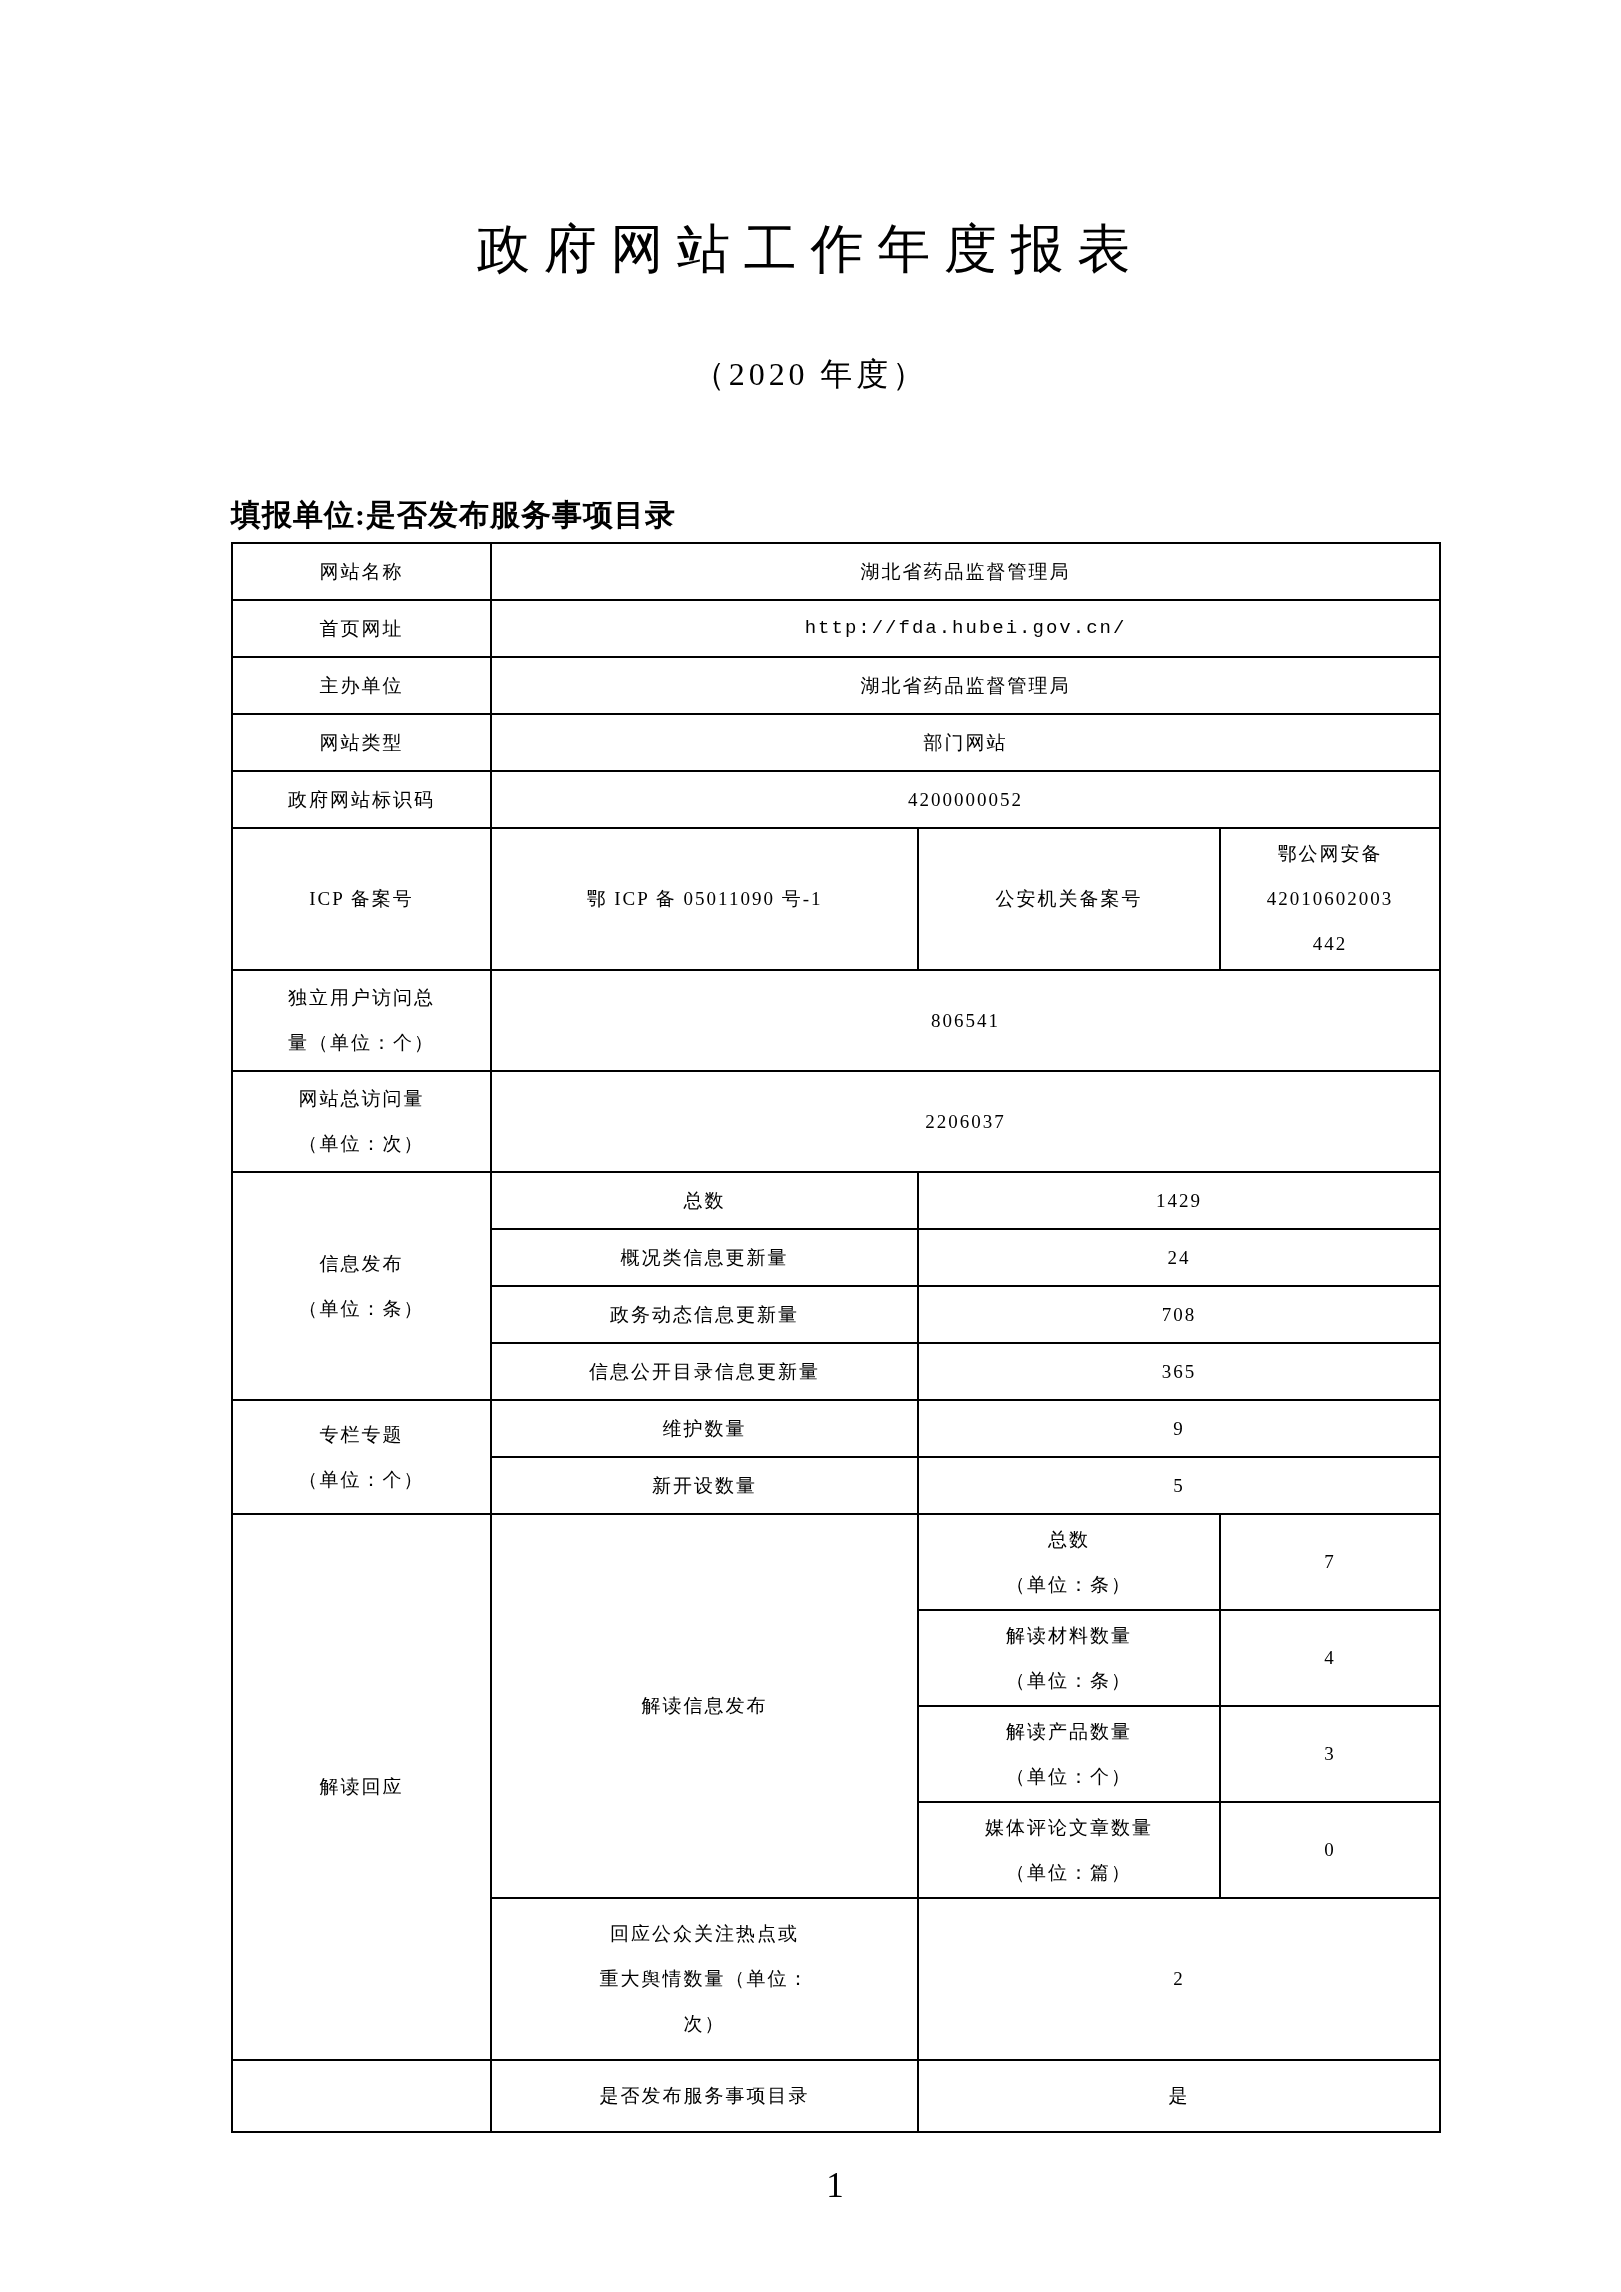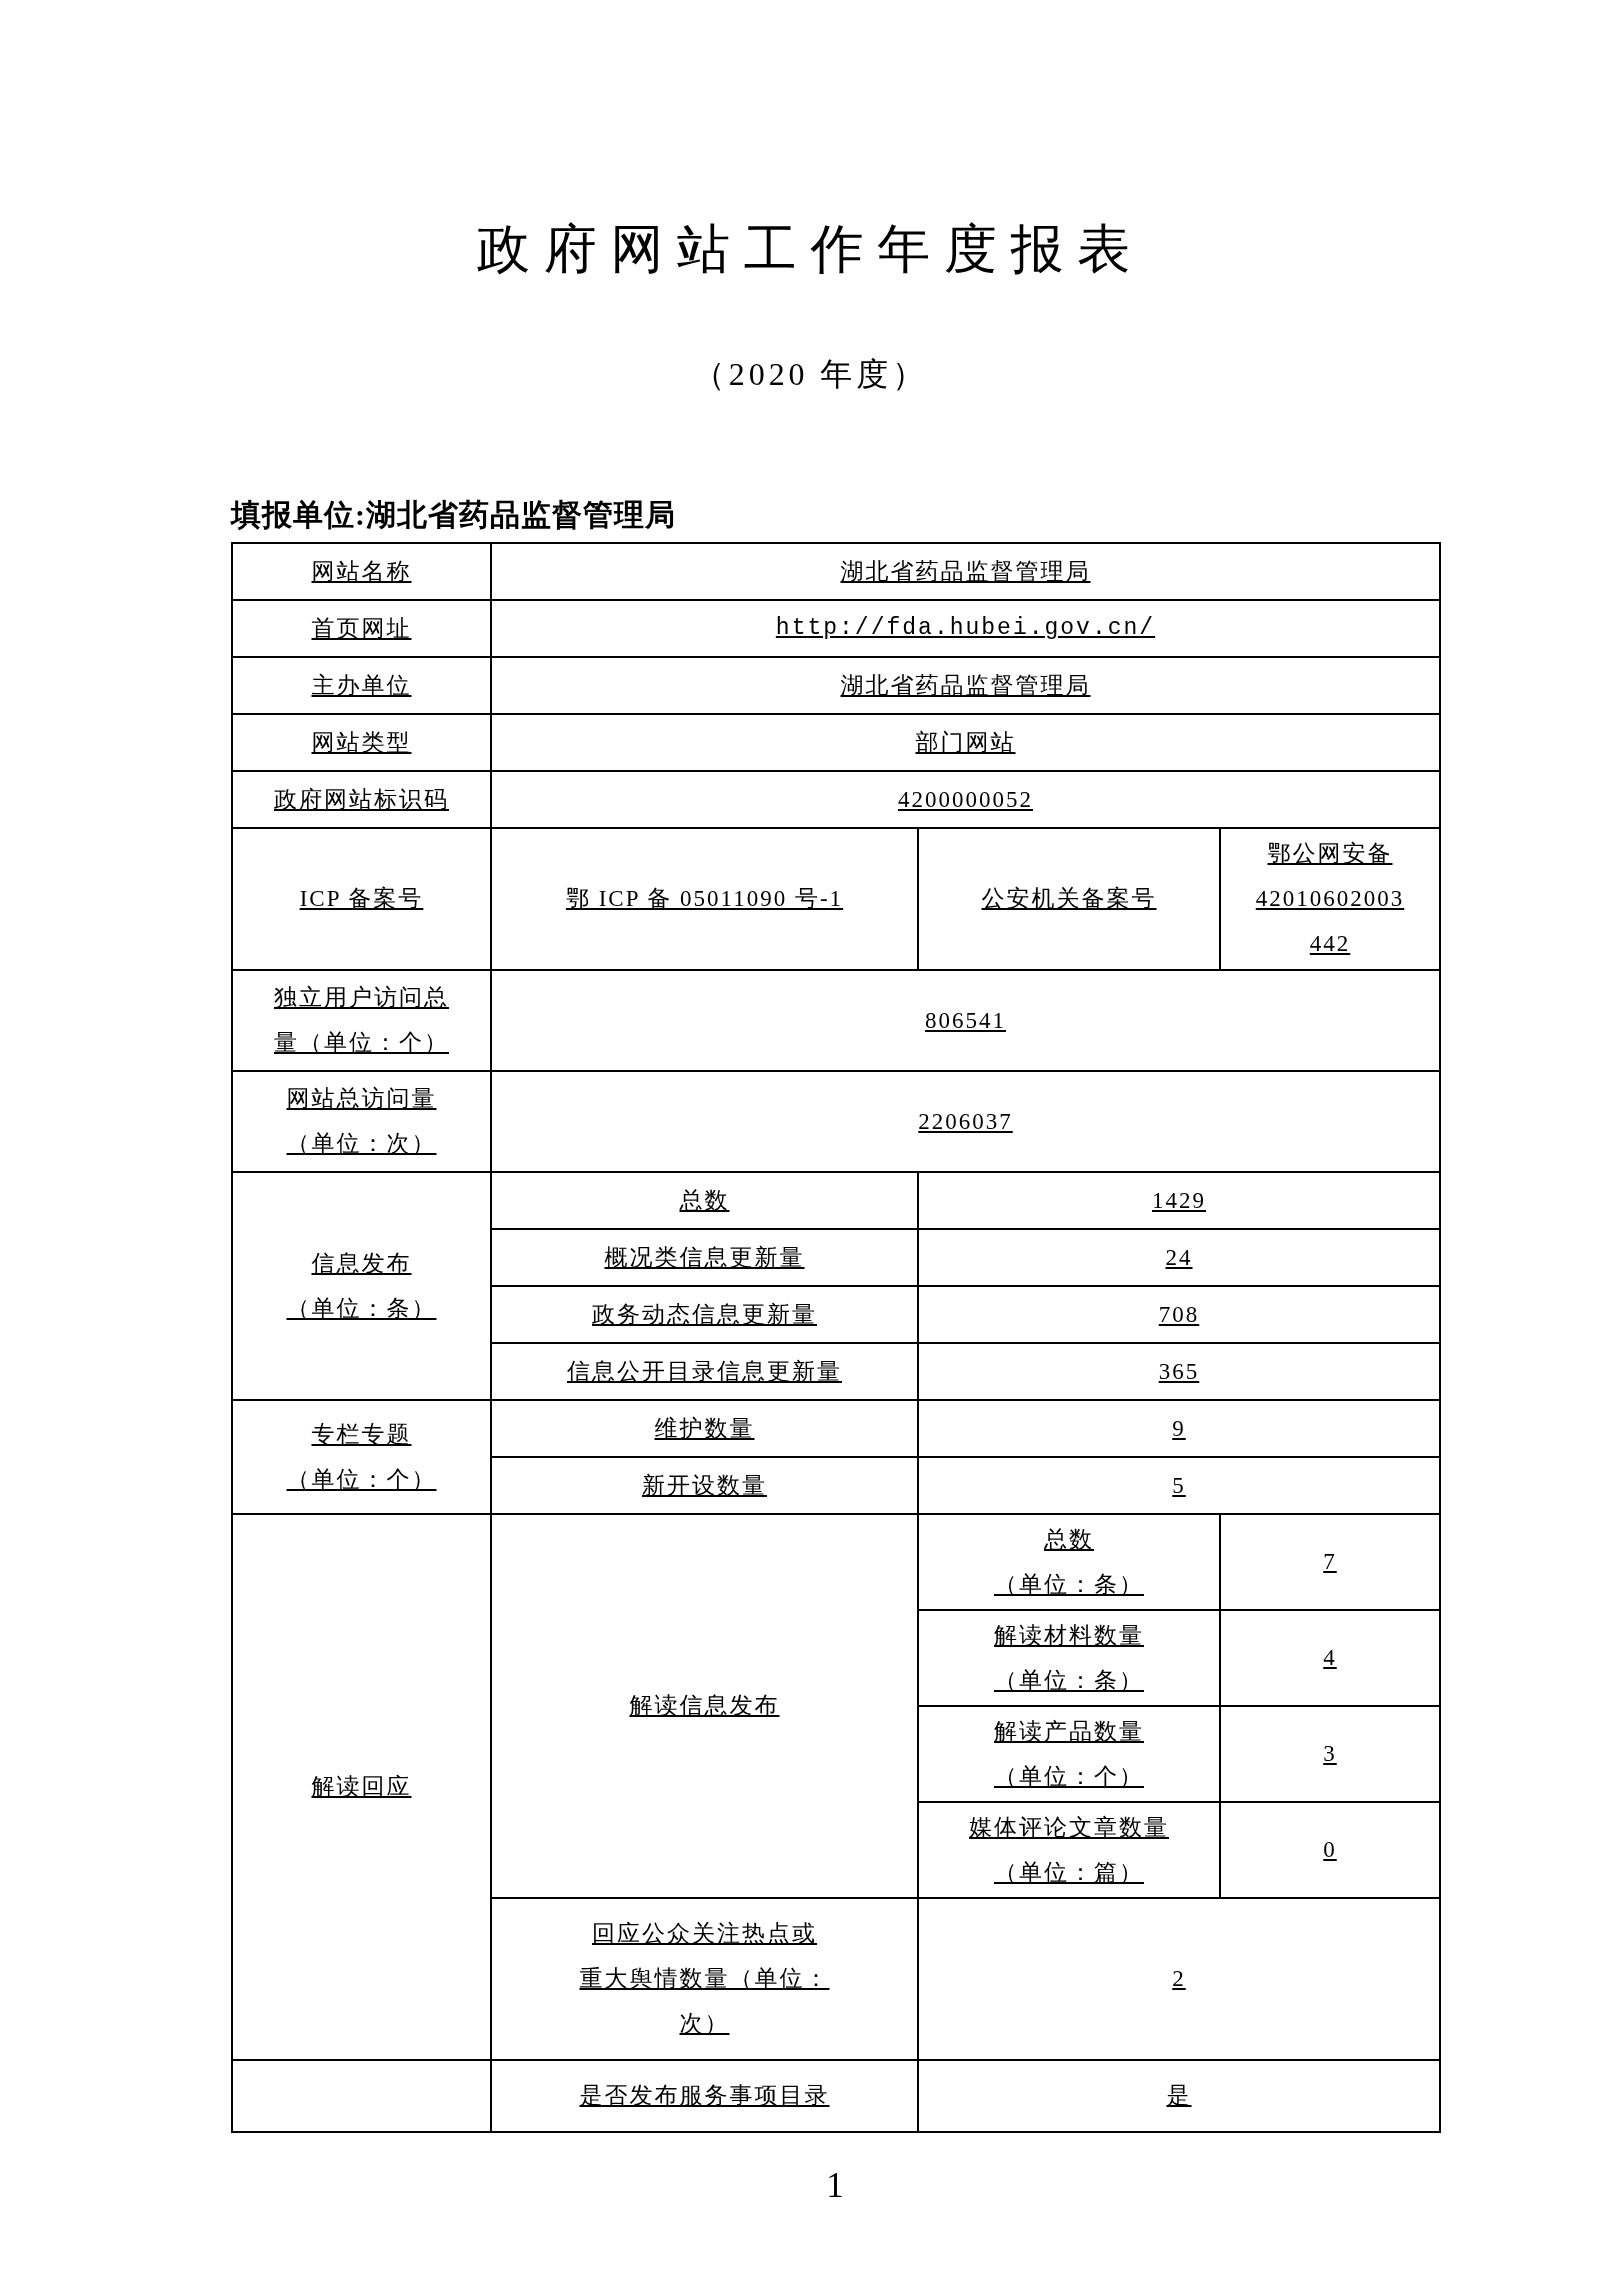--- a/index.html
+++ b/index.html
@@ -39,27 +39,26 @@
     border-collapse: collapse;
     table-layout: fixed;
     margin-left: 231px;
     width: 1208px;
     border: 2.9px solid #000;
   }
   table.report td {
     border: 2px solid #000;
     text-align: center;
     vertical-align: middle;
-    font-size: 23px;
+    font-size: 19px;
     line-height: 45px;
     letter-spacing: 2px;
     white-space: pre-line;
     padding: 2px 9.8px;
     overflow: hidden;
-    text-decoration: underline;
   }
   td.num { font-size: 31px; letter-spacing: 3.9px; margin-left: 10px; }
   td.url {
     font-family: "Liberation Mono", "DejaVu Sans Mono", monospace;
     font-size: 28px;
     letter-spacing: 0;
   }
   tr.r-std  { height: 57px; }
   tr.r-icp  { height: 142px; }
   tr.r-visit{ height: 101px; }
@@ -73,21 +72,21 @@
     text-align: center;
     font-size: 35px;
     line-height: 39px;
   }
 </style>
 </head>
 <body>
 
 <div class="title">政府网站工作年度报表</div>
 <div class="subtitle">（2020 年度）</div>
-<div class="report-unit">填报单位:湖北省药品监督管理局</div>
+<div class="report-unit">填报单位:是否发布服务事项目录</div>
 
 <table class="report">
   <colgroup>
     <col style="width:259px">
     <col style="width:427px">
     <col style="width:302px">
     <col style="width:220px">
   </colgroup>
   <tbody>
     <tr class="r-std">

